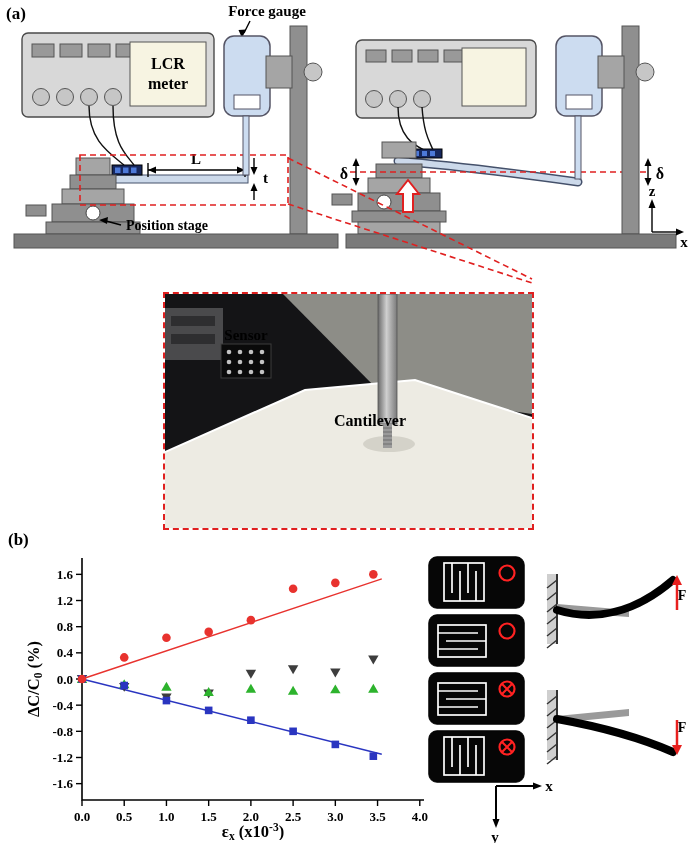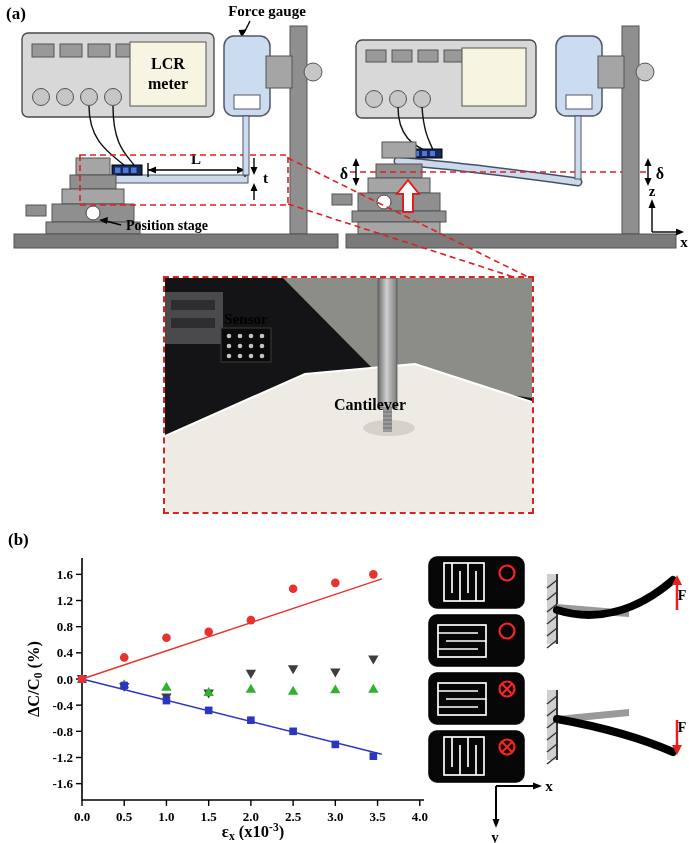--- a/index.html
+++ b/index.html
@@ -182,21 +182,21 @@
       <text class="t15" x="652" y="196" text-anchor="middle">z</text>
       <text class="t15" x="684" y="247" text-anchor="middle">x</text>
     </g>
   </svg>
 
   <svg class="abs" style="left:0;top:0;pointer-events:none" width="691" height="843" viewBox="0 0 691 843">
     <line class="reddash" x1="288" y1="158" x2="532" y2="279"></line>
     <line class="reddash" x1="288" y1="204" x2="532" y2="283"></line>
   </svg>
 
-  <div class="abs photo-frame" style="left:163px;top:276px;width:367px;height:234px">
+  <div class="abs photo-frame" style="left:163px;top:292px;width:367px;height:234px">
     <svg width="367" height="234" viewBox="0 0 367 234">
       <defs>
         <linearGradient id="rodg" x1="0" y1="0" x2="1" y2="0">
           <stop offset="0" stop-color="#6a6a6a"></stop>
             <stop offset="0.45" stop-color="#cfcfcf"></stop>
           <stop offset="1" stop-color="#7a7a7a"></stop>
         </linearGradient>
       </defs>
       <rect x="0" y="0" width="367" height="234" fill="#141416"></rect>
       <polygon points="118,0 367,0 367,120 215,98" fill="#8d8d87"></polygon>

